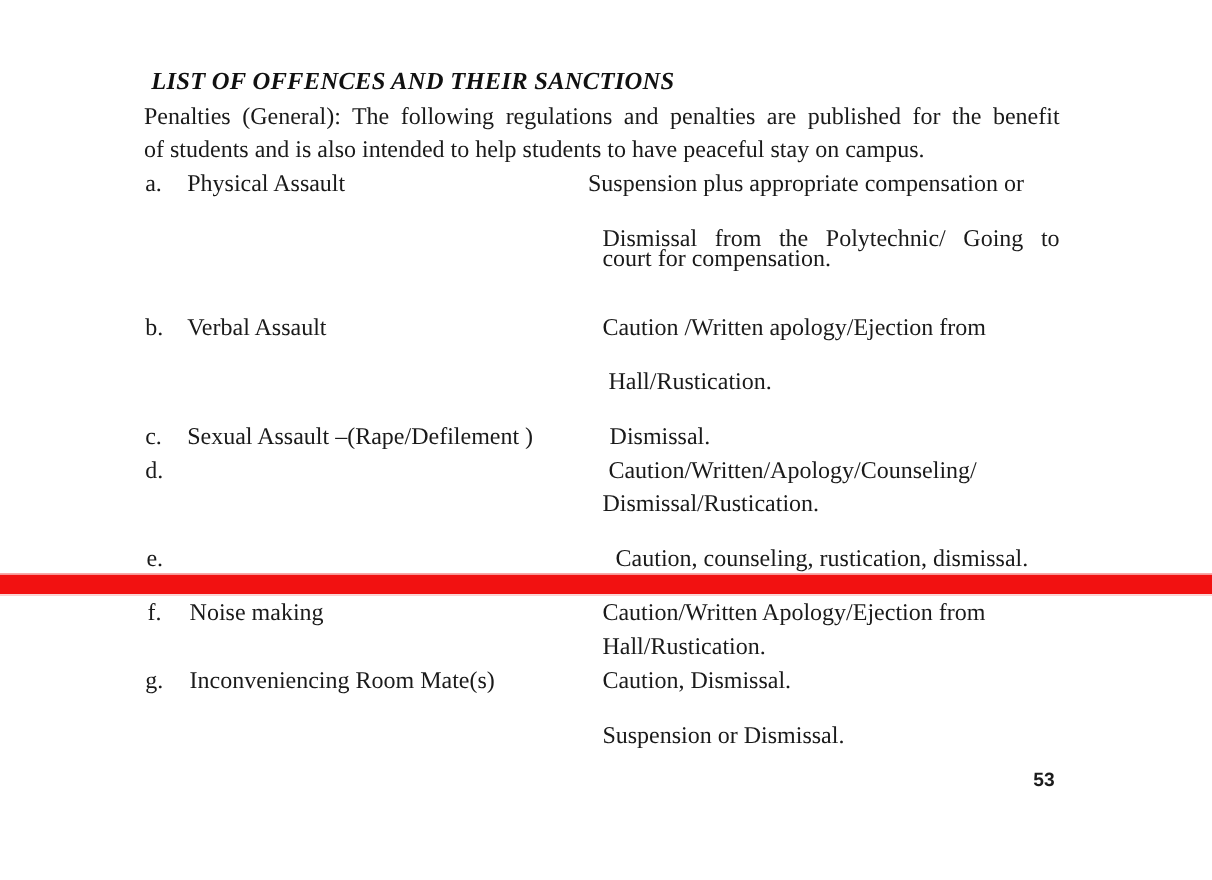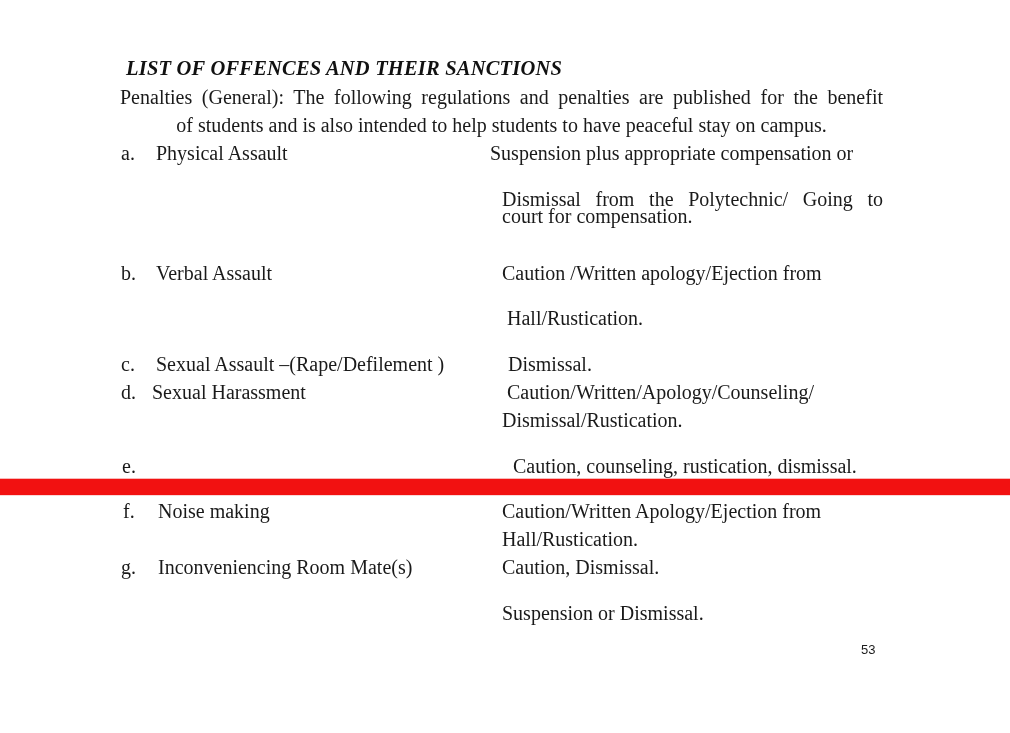--- a/index.html
+++ b/index.html
@@ -30,21 +30,20 @@
     color: #111111;
     letter-spacing: 0.2px;
     white-space: nowrap;
   }
   .intro-line {
     position: absolute;
     font-size: 20px;
     line-height: 24px;
     width: 763px;
     white-space: nowrap;
-    text-align: center;
   }
   .intro-line.justified {
     white-space: normal;
     text-align: justify;
     text-align-last: justify;
   }
   .justify-wide {
     white-space: normal;
     width: 381px;
     text-align: justify;
@@ -57,22 +56,23 @@
     width: 1010px;
     height: 16px;
     border-top: 1px solid #f8b9b9;
     border-bottom: 1px solid #fad7d7;
   }
   .page-number {
     position: absolute;
     left: 861px;
     top: 642px;
     font-family: "Liberation Sans", sans-serif;
-    font-size: 13px;
+    font-size: 16px;
     color: #1c1c1c;
+    font-weight: bold;
   }
 </style>
 </head>
 <body>
 
 <div class="page">
 
   <div class="title" style="left:126px; top:57px">LIST OF OFFENCES AND THEIR SANCTIONS</div>
 
   <div class="intro-line justified" style="left:120px; top:85px">Penalties (General): The following regulations and penalties are published for the benefit</div>
@@ -87,21 +87,20 @@
   <div class="line" style="left:121px; top:261px">b.</div>
   <div class="line" style="left:156px; top:261px">Verbal Assault</div>
   <div class="line" style="left:502px; top:261px">Caution /Written apology/Ejection from</div>
   <div class="line" style="left:507px; top:306px">Hall/Rustication.</div>
 
   <div class="line" style="left:121px; top:352px">c.</div>
   <div class="line" style="left:156px; top:352px">Sexual Assault –(Rape/Defilement )</div>
   <div class="line" style="left:508px; top:352px">Dismissal.</div>
 
   <div class="line" style="left:121px; top:380px">d.</div>
-  <div class="line" style="left:152px; top:380px">Sexual Harassment</div>
   <div class="line" style="left:507px; top:380px">Caution/Written/Apology/Counseling/</div>
   <div class="line" style="left:502px; top:408px">Dismissal/Rustication.</div>
 
   <div class="line" style="left:122px; top:454px">e.</div>
   <div class="line" style="left:513px; top:454px">Caution, counseling, rustication, dismissal.</div>
 
   <div class="stripe" style="background: rgb(242, 17, 17);"></div>
 
   <div class="line" style="left:123px; top:499px">f.</div>
   <div class="line" style="left:158px; top:499px">Noise making</div>

